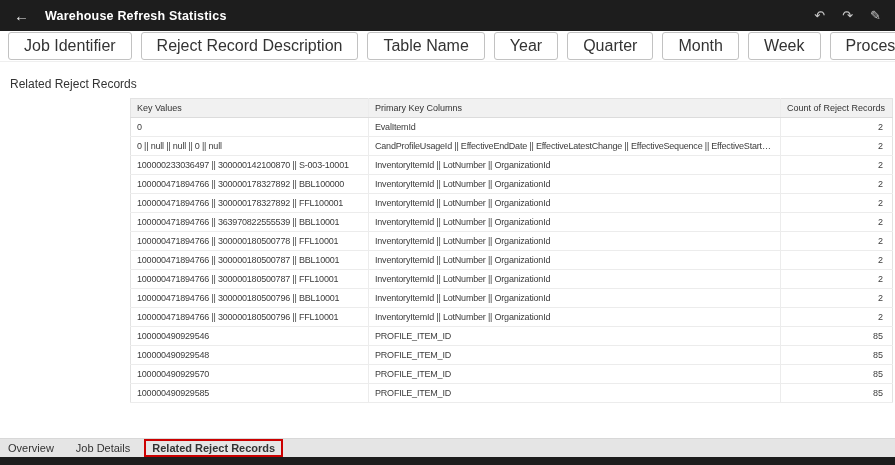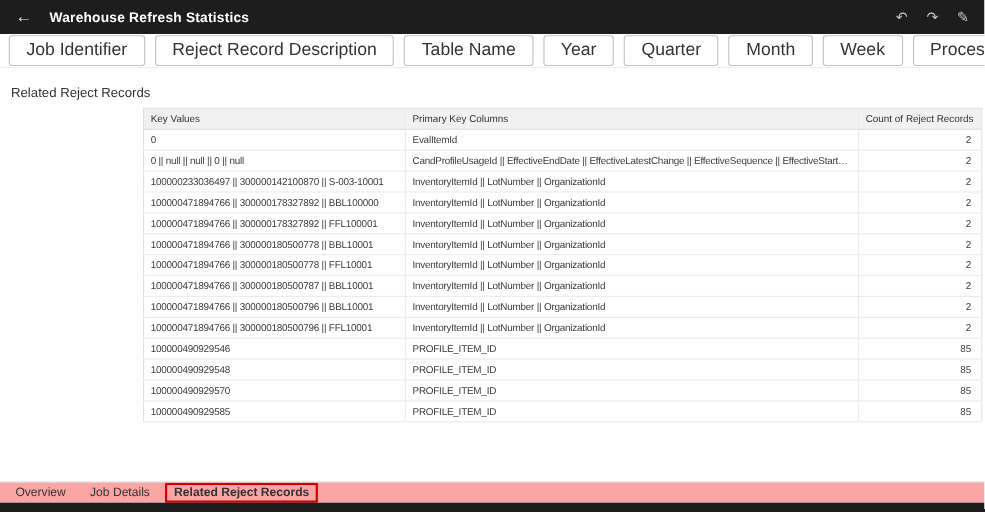--- a/index.html
+++ b/index.html
@@ -63,22 +63,22 @@
     padding: 4px 6px; border-bottom: 1px solid #ececec;
     white-space: nowrap; overflow: hidden; text-overflow: ellipsis;
     color: #3c3c3c; letter-spacing: -0.2px; background: #fff;
   }
   th + th, td + td { border-left: 1px solid #ececec; }
   th.count-col, td.td-count { text-align: right; padding-right: 9px; letter-spacing: 0; }
 
   
   .footer-tabs {
     position: absolute; left: 0; right: 0; bottom: 8px; height: 19px;
-    display: flex; align-items: center; gap: 6px; padding: 0 6px;
-    border-top: 1px solid #d8d8d8; background: #fca5a5;
+    display: flex; align-items: center; gap: 6px; padding: 0 0;
+    border-top: 1px solid #d8d8d8; background: #e5e5e5;
   }
   .ftab { font-size: 11px; color: #333; padding: 1px 8px; cursor: pointer; white-space: nowrap; }
   .ftab.active { font-weight: 700; border: 2px solid #cc0000; padding: 1px 6px; }
 
   .bottom-strip {
     position: absolute; left: 0; right: 0; bottom: 0; height: 8px;
     background: #1d1d1d;
   }
 </style>
 </head>
@@ -146,31 +146,36 @@
           <td>100000471894766 || 300000178327892 || BBL100000</td>
           <td>InventoryItemId || LotNumber || OrganizationId</td>
           <td class="td-count">2</td>
         </tr>
         <tr>
           <td>100000471894766 || 300000178327892 || FFL100001</td>
           <td>InventoryItemId || LotNumber || OrganizationId</td>
           <td class="td-count">2</td>
         </tr>
         <tr>
-          <td>100000471894766 || 300000180500778 || BBL10001</td>
+          <td>100000471894766 || 363970822555539 || BBL10001</td>
           <td>InventoryItemId || LotNumber || OrganizationId</td>
           <td class="td-count">2</td>
         </tr>
         <tr>
           <td>100000471894766 || 300000180500778 || FFL10001</td>
           <td>InventoryItemId || LotNumber || OrganizationId</td>
           <td class="td-count">2</td>
         </tr>
         <tr>
           <td>100000471894766 || 300000180500787 || BBL10001</td>
+          <td>InventoryItemId || LotNumber || OrganizationId</td>
+          <td class="td-count">2</td>
+        </tr>
+        <tr>
+          <td>100000471894766 || 300000180500787 || FFL10001</td>
           <td>InventoryItemId || LotNumber || OrganizationId</td>
           <td class="td-count">2</td>
         </tr>
         <tr>
           <td>100000471894766 || 300000180500796 || BBL10001</td>
           <td>InventoryItemId || LotNumber || OrganizationId</td>
           <td class="td-count">2</td>
         </tr>
         <tr>
           <td>100000471894766 || 300000180500796 || FFL10001</td>

